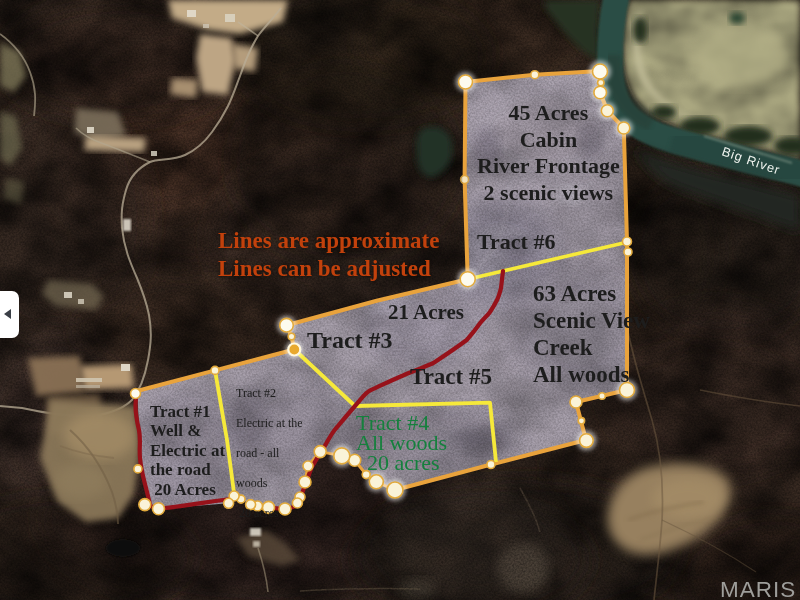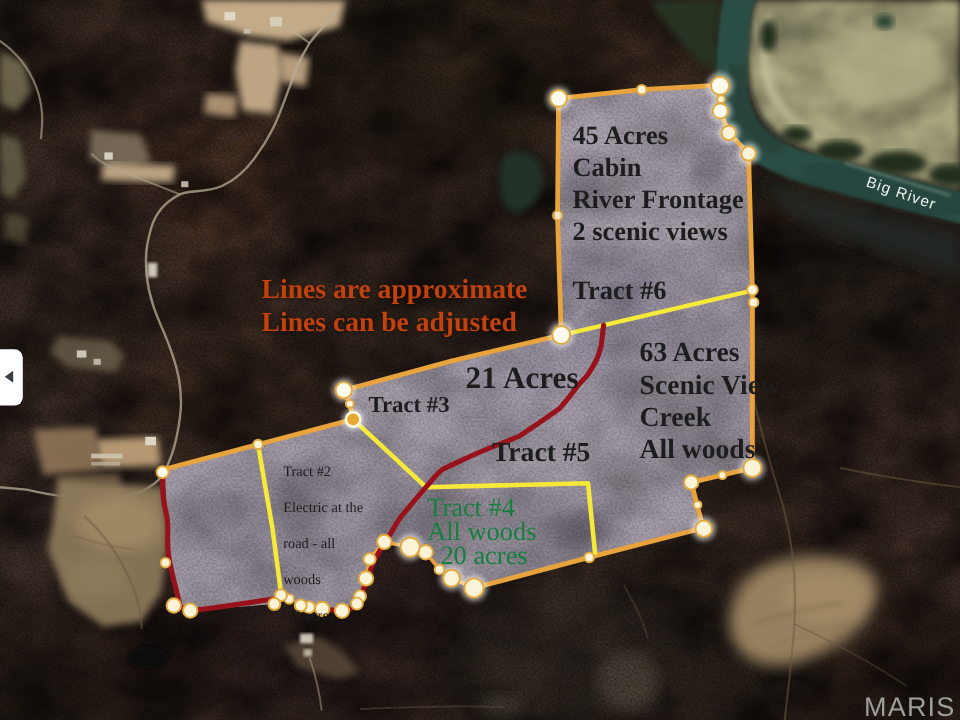--- a/index.html
+++ b/index.html
@@ -292,35 +292,36 @@
 <circle cx="291.5" cy="336.5" r="3.3"></circle>
 </g>
 
 <circle cx="294.3" cy="349.5" r="6" fill="#e9a92f" stroke="#fff8e0" stroke-width="2.2"></circle>
 
 <text x="721" y="155" transform="rotate(19 721 155)" font-family="Liberation Sans, sans-serif" font-size="12.8" fill="#eff3ee" letter-spacing="1">Big River</text>
 
 <text x="720" y="597" font-family="Liberation Sans, sans-serif" font-size="22.5" fill="#9e9e9b" letter-spacing="1">MARIS</text>
 </svg>
 
-<div style="position:absolute;left:477px;top:100px;font-weight:bold;font-size:22px;line-height:26.5px;color:#1d1d1d;white-space:nowrap;">45 Acres<br>Cabin<br>River Frontage<br>2 scenic views</div>
+<div style="position:absolute;left:477px;top:100px;font-weight:bold;font-size:22px;line-height:26.5px;color:#1d1d1d;white-space:nowrap;text-align:center;">45 Acres<br>Cabin<br>River Frontage<br>2 scenic views</div>
 
 <div style="position:absolute;left:477px;top:209px;font-weight:bold;font-size:22px;color:#1d1d1d;white-space:nowrap;margin-top:20px;">Tract #6</div>
 
 <div style="position:absolute;left:218px;top:227px;font-weight:bold;font-size:23px;line-height:27.5px;color:#c2410c;text-shadow:0 1px 3px rgba(20,15,10,0.75);white-space:nowrap;">Lines are approximate<br>Lines can be adjusted</div>
 
-<div style="position:absolute;left:388px;top:300px;font-weight:bold;font-size:26px;color:#1d1d1d;white-space:nowrap;">21 Acres</div>
-
-<div style="position:absolute;left:307px;top:327px;font-weight:bold;font-size:19px;color:#1d1d1d;white-space:nowrap;">Tract #3</div>
+<div style="position:absolute;left:388px;top:300px;font-weight:bold;font-size:21px;color:#1d1d1d;white-space:nowrap;">21 Acres</div>
+
+<div style="position:absolute;left:307px;top:327px;font-weight:bold;font-size:24px;color:#1d1d1d;white-space:nowrap;">Tract #3</div>
 
 <div style="position:absolute;left:533px;top:280px;font-weight:bold;font-size:23px;line-height:27px;color:#1d1d1d;white-space:nowrap;">63 Acres<br>Scenic View<br>Creek<br>All woods</div>
 
 <div style="position:absolute;left:410px;top:364px;font-weight:bold;font-size:23px;color:#1d1d1d;white-space:nowrap;text-align:right;">Tract #5</div>
 
 <div style="position:absolute;left:236px;top:378px;font-weight:normal;font-size:12px;line-height:30px;color:#1d1d1d;white-space:nowrap;">Tract #2<br>Electric at the<br>road - all<br>woods<br>&nbsp;20 acres</div>
 
+<div style="position:absolute;left:150px;top:402px;font-weight:bold;font-size:17px;line-height:19.4px;color:#1d1d1d;white-space:nowrap;">Tract #1<br>Well &amp;<br>Electric at<br>the road<br>&nbsp;20 Acres</div>
 
 <div style="position:absolute;left:356px;top:413px;font-weight:normal;font-size:22px;line-height:20px;color:#15803d;white-space:nowrap;">Tract #4<br>All woods<br>&nbsp;&nbsp;20 acres</div>
 
 <div style="position:absolute;left:-6px;top:291px;width:25px;height:47px;background:#fff;border-radius:7px;"></div>
 
 <div style="position:absolute;left:4px;top:309px;width:0;height:0;border-top:5.5px solid transparent;border-bottom:5.5px solid transparent;border-right:7px solid #3a3f46;"></div>
 </div>
 
 </body></html>

